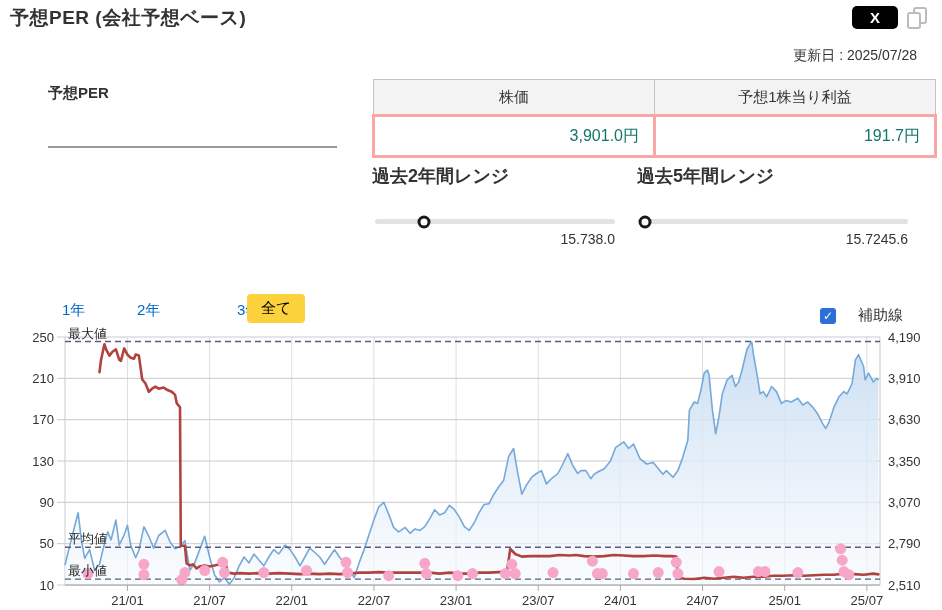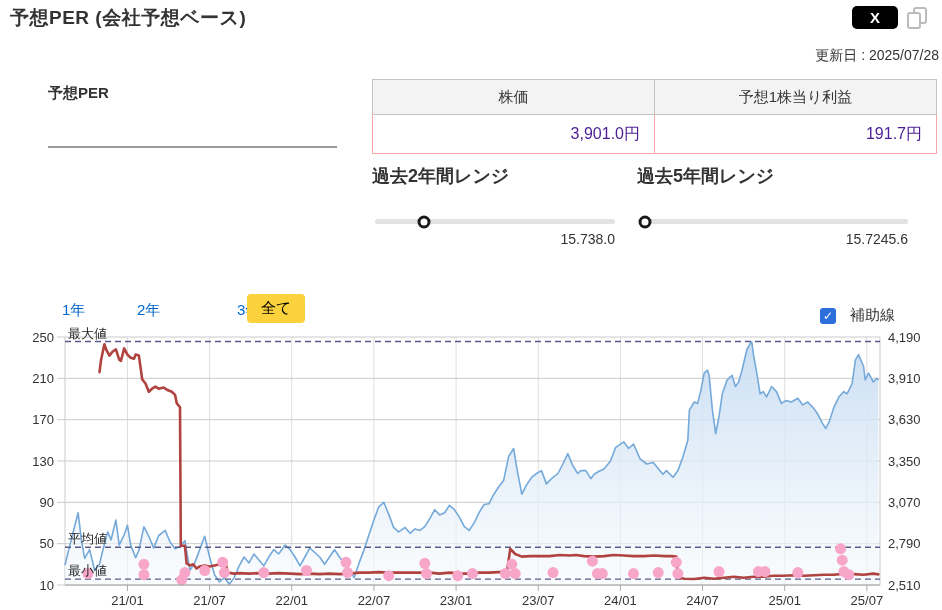--- a/index.html
+++ b/index.html
@@ -7,38 +7,38 @@
        font-family:"Liberation Sans","DejaVu Sans",sans-serif;color:#333;}
   .title{position:absolute;left:10px;top:5px;font-size:19px;font-weight:bold;letter-spacing:.5px;}
   .xbtn{position:absolute;left:852px;top:6px;width:46px;height:23px;background:#000;border:none;
         border-radius:5px;color:#fff;font-weight:bold;font-size:15px;display:flex;align-items:center;
         justify-content:center;cursor:pointer;padding:0;}
   .copybtn{position:absolute;left:905px;top:6px;width:26px;height:26px;background:transparent;border:none;padding:0;cursor:pointer;}
   .copy-ic{position:relative;display:block;width:24px;height:24px;}
   .sq{position:absolute;border:2px solid #bcbcbc;border-radius:3px;background:#fff;box-sizing:border-box;}
   .sq.back{left:8px;top:0;width:14px;height:17px;}
   .sq.front{left:2px;top:5px;width:14px;height:17px;}
-  .updated{position:absolute;right:1px;top:47px;font-size:14px;}
+  .updated{position:absolute;right:23px;top:47px;font-size:14px;}
   .metric-label{position:absolute;left:48px;top:84px;font-size:15px;font-weight:bold;}
   .metric-value{position:absolute;left:48px;top:110px;width:289px;text-align:right;font-size:22px;font-weight:bold;}
   .metric-underline{position:absolute;left:48px;top:146px;width:289px;height:2px;background:#999;}
   table.quote{position:absolute;left:372px;top:79px;width:565px;border-collapse:collapse;table-layout:fixed;}
   table.quote th{border:1px solid #c3c3c3;background:#f3f3f3;height:32px;font-weight:normal;
                  font-size:15px;text-align:center;color:#333;}
-  table.quote td{border:1px solid #fca5a5;background:#fff;height:36px;font-size:16px;text-align:right;
-                 padding-right:14px;color:#4c1d95;}
+  table.quote td{border:3px solid #fca5a5;background:#fff;height:36px;font-size:16px;text-align:right;
+                 padding-right:14px;color:#0f766e;}
   .range-title{position:absolute;top:164px;font-size:18px;font-weight:bold;}
   .range-track{position:absolute;top:219px;height:5px;background:#e2e2e2;border-radius:3px;}
   .range-knob{position:absolute;top:50%;width:7px;height:7px;border:3px solid #1a1a1a;background:#fff;
               border-radius:50%;transform:translate(-50%,-50%);}
   .range-ends{position:absolute;top:231px;display:flex;justify-content:flex-end;font-size:14px;}
   .tab{position:absolute;top:301px;font-size:15px;color:#0066cc;cursor:pointer;background:none;border:none;padding:0;}
   .tab--active{top:294px;background:#fbd23c;border-radius:4px;padding:5px 14px;color:#000;
                font-weight:normal;cursor:default;font-size:15px;}
-  .aux{position:absolute;left:820px;top:306px;display:flex;align-items:center;gap:14px;font-size:15px;cursor:pointer;}
+  .aux{position:absolute;left:820px;top:306px;display:flex;align-items:center;gap:22px;font-size:15px;cursor:pointer;}
   .cb{display:inline-block;width:16px;height:16px;background:#2b6fdb;border-radius:3px;color:#fff;
       font-size:12px;line-height:16px;text-align:center;font-weight:bold;}
   .cb::after{content:"✓";}
   svg.chart{position:absolute;left:0;top:0;pointer-events:none;}
   svg.chart text{font-family:"Liberation Sans","DejaVu Sans",sans-serif;}
 </style>
 </head>
 <body>
 
 <div class="app">

